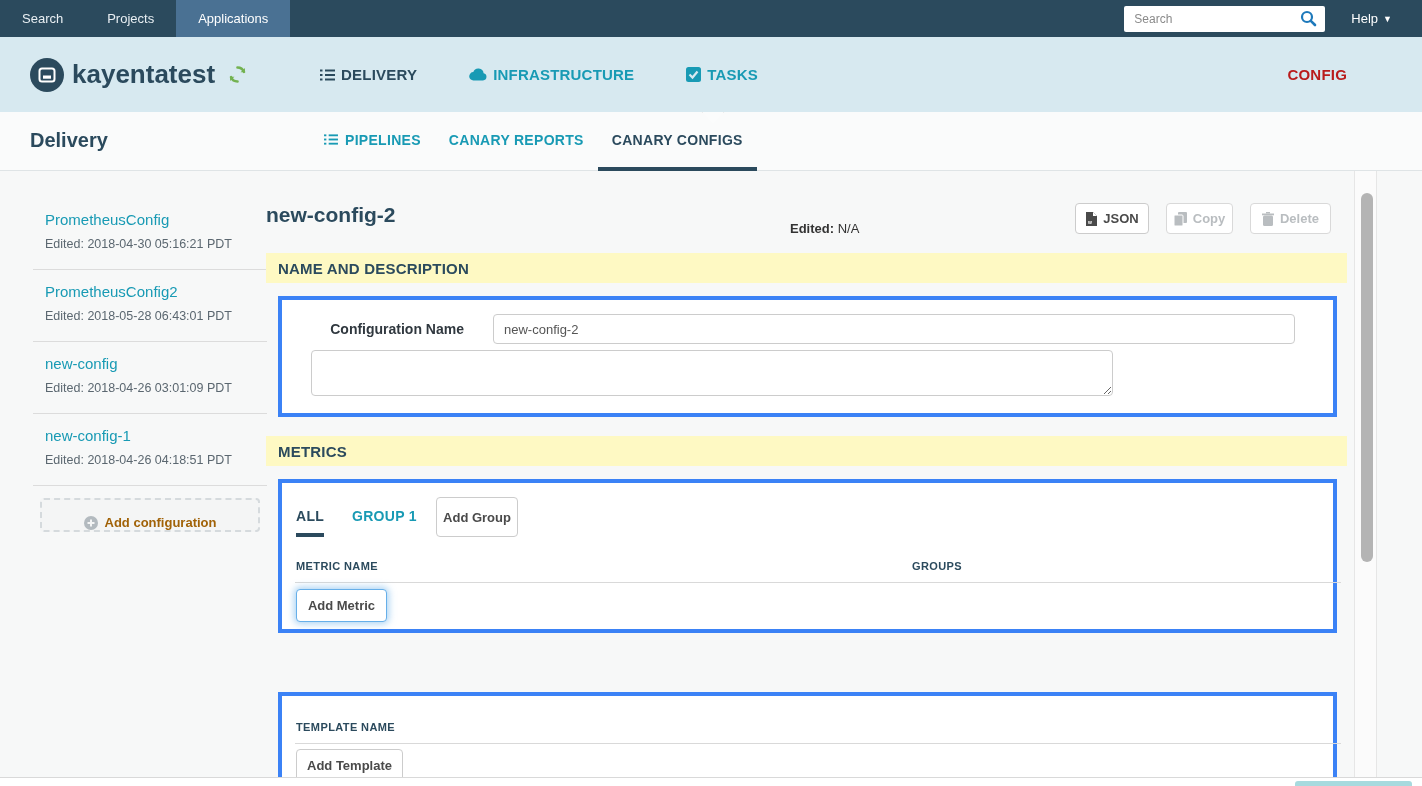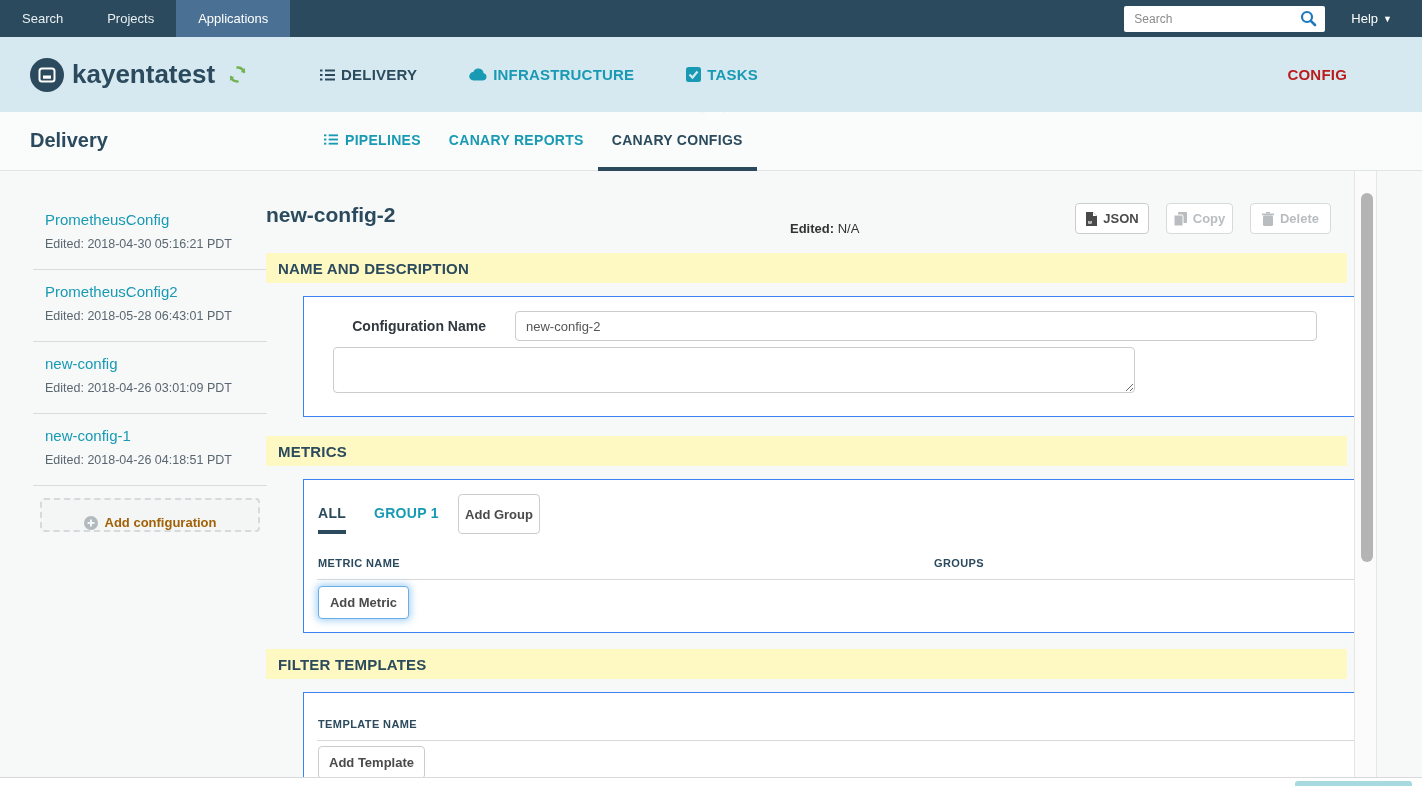--- a/index.html
+++ b/index.html
@@ -68,21 +68,21 @@
   .header-actions { position:absolute; left:809px; top:8px; display:flex; gap:17px; }
   .btn { height:31px; background:#fff; border:1px solid #ccc; border-radius:4px; font-size:13px;
          font-weight:bold; color:#4a4a4a; display:flex; align-items:center; justify-content:center;
          gap:6px; font-family:"Liberation Sans", sans-serif; cursor:pointer; }
   .btn.disabled { color:#b9bdc0; border-color:#d9d9d9; cursor:default; }
   .btn-json { width:74px; } .btn-copy { width:67px; } .btn-del { width:81px; }
 
   .section-bar { position:absolute; left:0; width:1081px; height:30px; background:#fef9c3;
                  display:flex; align-items:center; padding-left:12px; font-size:15px;
                  font-weight:600; color:#2b4a5d; letter-spacing:.2px; }
-  .card { position:absolute; left:12px; width:1059px; background:#fff; border:1px solid #3b82f6;margin-left:25px; }
+  .card { position:absolute; left:12px; width:1059px; background:#fff; border:4px solid #3b82f6; }
 
   
   .card-name { top:101px; height:121px; padding-top:14px; }
   .form-row { display:flex; margin-bottom:6px; }
   .form-label { width:182px; text-align:right; font-size:14px; font-weight:bold; color:#30383f;
                 padding-top:7px; flex:none; }
   .form-control-wrap { margin-left:29px; }
   .text-input { width:802px; height:30px; border:1px solid #ccc; border-radius:4px; padding:0 10px;
                 font-size:13px; color:#555; font-family:"Liberation Sans", sans-serif; outline:none; }
   .text-area { width:802px; height:46px; border:1px solid #ccc; border-radius:4px; padding:5px 10px;
@@ -316,21 +316,20 @@
     <div class="m-tab m-tab-group">GROUP 1</div>
     <button class="btn add-group-btn">Add Group</button>
     <div class="thead">
       <span>METRIC NAME</span>
       <span class="col2">GROUPS</span>
     </div>
     <div class="thead-line"></div>
     <button class="btn add-metric-btn">Add Metric</button>
   </div>
 
-  <div class="section-bar" style="top:454px;">FILTER TEMPLATES</div>
   <div class="card card-filter">
     <div class="t-head">TEMPLATE NAME</div>
     <div class="t-line"></div>
     <button class="btn add-template-btn">Add Template</button>
   </div>
 </div>
 
 <div class="scroll-track">
   <div class="scroll-thumb"></div>
 </div>

